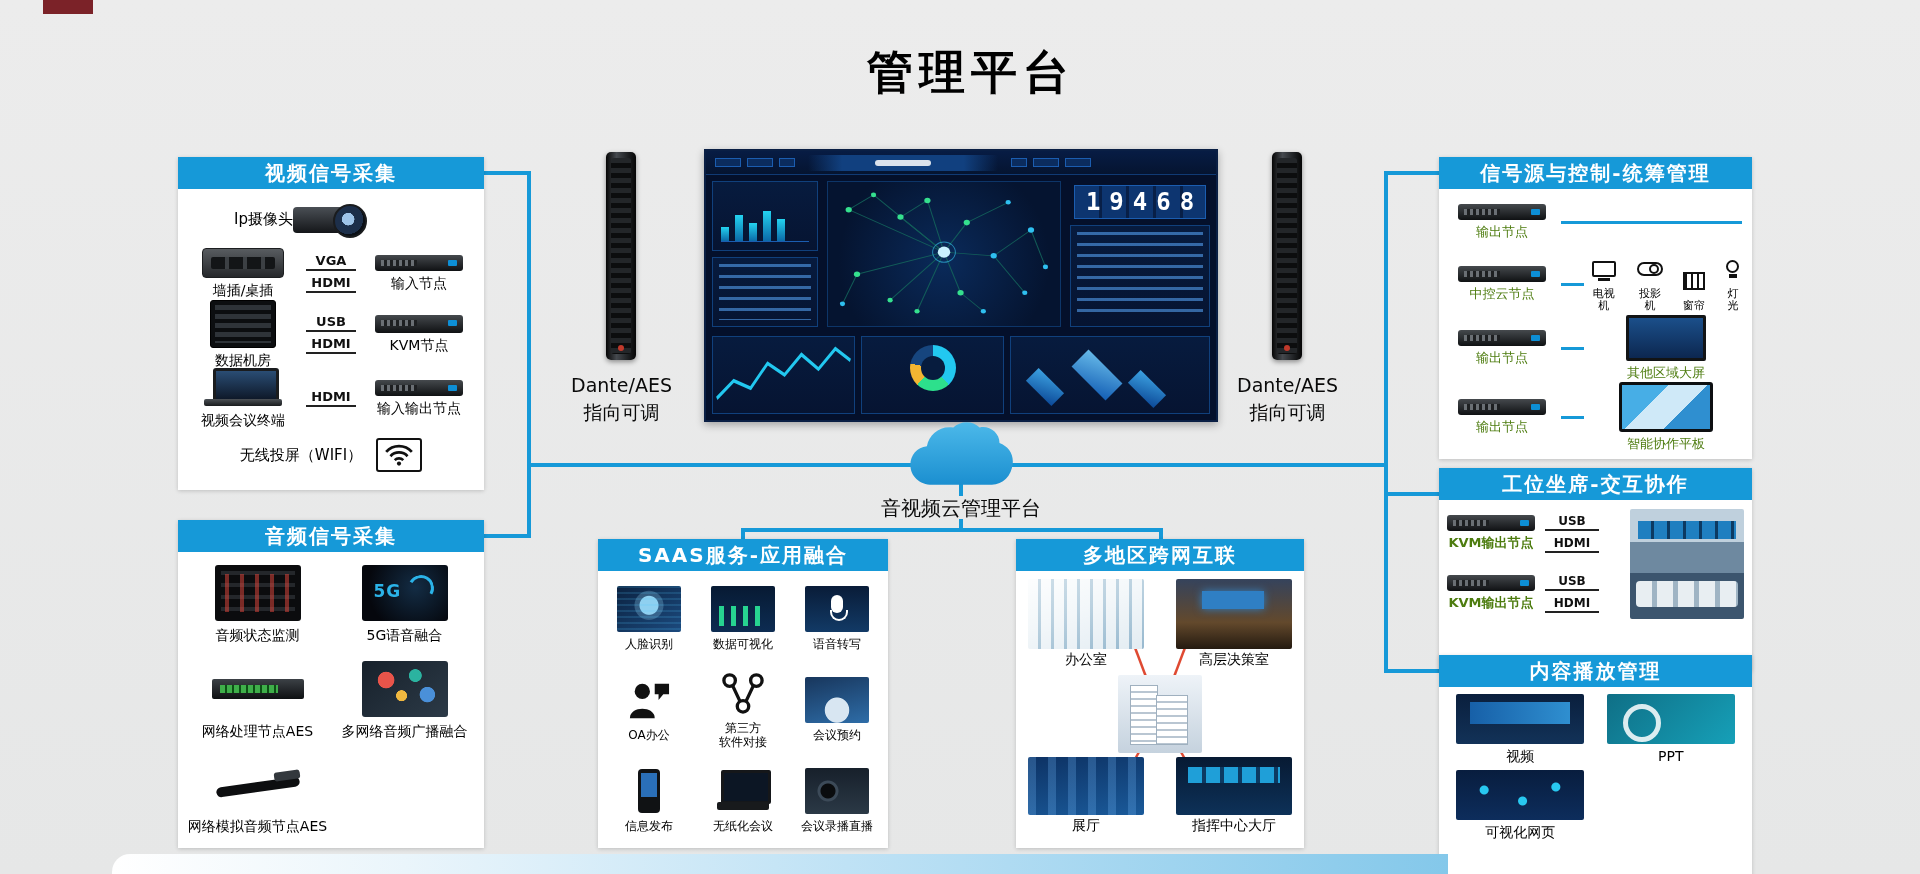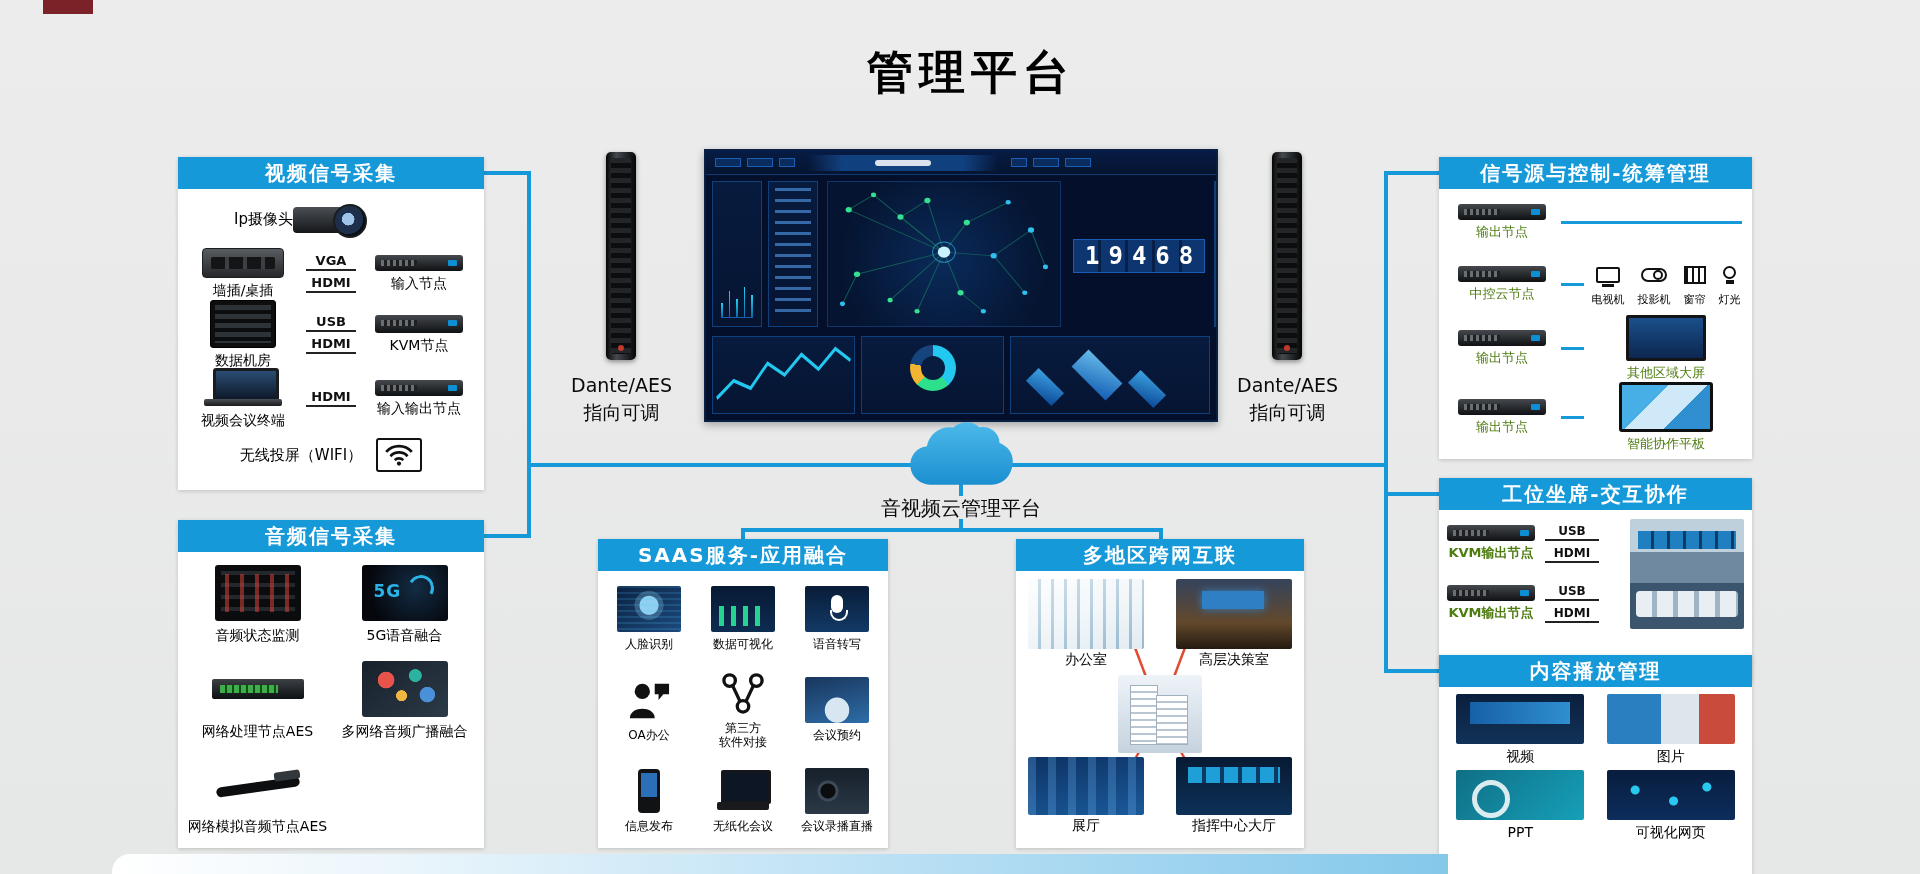--- a/index.html
+++ b/index.html
@@ -118,21 +118,21 @@
   .ph-building::before{left:12px;width:26px;height:58px}
   .ph-building::after{right:14px;width:30px;height:48px}
 
   
   .src-body{display:flex;flex-direction:column;height:270px;padding:2px 8px 6px}
   .src-row{flex:1;display:flex;align-items:center;gap:6px;padding:0 2px}
   .src-left{width:106px;display:flex;flex-direction:column;align-items:center;gap:3px;flex:none}
   .src-link{flex:1;height:3px;background:#1699d8;min-width:12px}
   .src-right{width:152px;display:flex;flex-direction:column;align-items:center;gap:3px;flex:none}
   .src-label{font-size:13px;color:#4d7c0f;text-align:center}
-  .src-devices{display:flex;gap:13px;align-items:flex-end}
+  .src-devices{display:flex;gap:19px;align-items:flex-end}
   .src-dev-item{display:flex;flex-direction:column;align-items:center;gap:6px}
   .ic-wrap{height:26px;display:flex;align-items:center;justify-content:center}
   .ic-tv{width:24px;height:16px;border:2.5px solid #111;border-radius:2px;position:relative;display:block}
   .ic-tv::after{content:"";position:absolute;left:50%;bottom:-6px;width:12px;height:3px;background:#111;transform:translateX(-50%)}
   .ic-projector{width:26px;height:14px;border:2.5px solid #111;border-radius:7px;position:relative;display:block}
   .ic-projector::before{content:"";position:absolute;right:2px;top:50%;width:6px;height:6px;border:2px solid #111;border-radius:50%;transform:translateY(-50%)}
   .ic-curtain{width:22px;height:18px;border:2px solid #111;display:block;background:repeating-linear-gradient(90deg,#111 0 2.5px,transparent 2.5px 6px)}
   .ic-light{width:13px;height:13px;border:2.5px solid #111;border-radius:50%;display:block;position:relative;margin-bottom:5px}
   .ic-light::after{content:"";position:absolute;left:50%;bottom:-7px;width:8px;height:4px;background:#111;transform:translateX(-50%)}
   .img-bigscreen{width:80px;height:46px;border:3px solid #121416;border-radius:2px;background:linear-gradient(#1b4f8a,#0c2750)}
@@ -177,21 +177,21 @@
   .cloud-label{position:absolute;left:831px;top:495px;width:260px;text-align:center;font-size:20px;font-weight:500;color:#0a0a0a}
 
   .dashboard{position:absolute;left:704px;top:149px;width:514px;height:273px;background:#04102b;border:2px solid #0a1f44;display:flex;flex-direction:column;box-shadow:0 3px 8px rgba(0,0,0,.3)}
   .db-header{height:24px;display:flex;align-items:center;padding:0 6px;background:linear-gradient(#071c44,#051430);border-bottom:1px solid #103a74}
   .db-tab{width:26px;height:9px;background:#0b2c5e;border:1px solid #1b5db0;margin:0 3px}
   .db-tab.short{width:16px}
   .db-title-plate{flex:1;max-width:190px;height:16px;margin:0 10px;border-radius:3px;position:relative;
     background:linear-gradient(90deg,transparent,#11407f 18% 82%,transparent)}
   .db-title-plate::after{content:"";position:absolute;left:50%;top:5px;width:56px;height:6px;margin-left:-28px;background:rgba(255,255,255,.85);border-radius:3px}
   .db-main{display:flex;height:158px}
-  .db-side{width:118px;display:flex;flex-direction:row;padding:3px}
+  .db-side{width:118px;display:flex;flex-direction:column;padding:3px}
   .db-side.right{width:152px}
   .db-box{flex:1;margin:3px;border:1px solid #10407c;background:linear-gradient(180deg,rgba(16,60,120,.25),rgba(8,24,56,.5));position:relative;overflow:hidden}
   .db-bars{position:absolute;left:8px;right:8px;bottom:8px;display:flex;align-items:flex-end;gap:6px;border-bottom:1px solid #1b5db0;height:36px}
   .db-bars i{width:8px;background:linear-gradient(#23d3f0,#0b6aa8)}
   .db-lines{position:absolute;inset:6px;background:repeating-linear-gradient(180deg,rgba(90,170,255,.55) 0 3px,transparent 3px 11px)}
   .db-center{flex:1;margin:6px 3px;border:1px solid #0d3568;background:radial-gradient(circle at 50% 55%,#0a2a5a 0,#051430 75%)}
   .db-number{align-self:center;margin:7px 6px 3px;font-family:"DejaVu Sans Mono","Liberation Mono",monospace;font-size:24px;font-weight:700;color:#fff;letter-spacing:9px;padding:2px 2px 2px 11px;border:1px solid #1b5db0;
     background:repeating-linear-gradient(90deg,#0d3570 0 24px,#081f47 24px 27px)}
   .db-bottom{flex:1;display:flex;padding:0 3px 3px}
   .donut{display:block;width:46px;height:46px;margin:8px auto;border-radius:50%;position:relative;
@@ -583,21 +583,21 @@
         </div>
         <div class="src-link"></div>
         <div class="src-right">
           <div class="img-tablet"></div>
           <div class="src-label">智能协作平板</div>
         </div>
       </div>
     </div>
   </section>
 
-  <section class="panel" style="left:1439px;top:478px;width:313px;height:203px">
+  <section class="panel" style="left:1439px;top:468px;width:313px;height:203px">
     <div class="panel-header">工位坐席-交互协作</div>
     <div class="seat-body">
       <div class="seat-rows">
         <div class="seat-row">
           <div class="seat-dev">
             <div class="dev-1u"></div>
             <div class="src-label">KVM输出节点</div>
           </div>
           <div class="seat-conns">
             <span class="conn-label">USB</span>
@@ -620,24 +620,20 @@
   </section>
 
   <section class="panel" style="left:1439px;top:655px;width:313px;height:233px">
     <div class="panel-header">内容播放管理</div>
     <div class="content-grid">
       <div class="ct-cell">
         <div class="ct-img ph-video"></div>
         <div class="cell-label">视频</div>
       </div>
       <div class="ct-cell">
-        <div class="ct-img ph-picture"></div>
-        <div class="cell-label">图片</div>
-      </div>
-      <div class="ct-cell">
         <div class="ct-img ph-ppt"></div>
         <div class="cell-label">PPT</div>
       </div>
       <div class="ct-cell">
         <div class="ct-img ph-web"></div>
         <div class="cell-label">可视化网页</div>
       </div>
     </div>
   </section>
 

